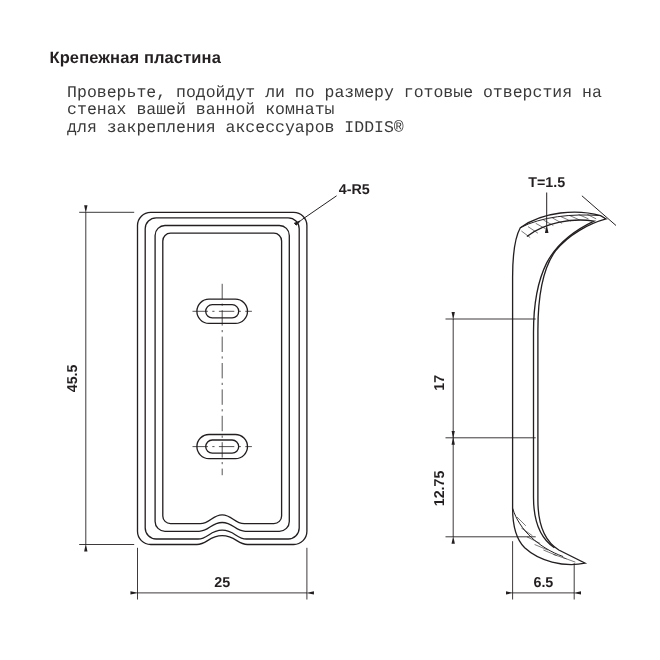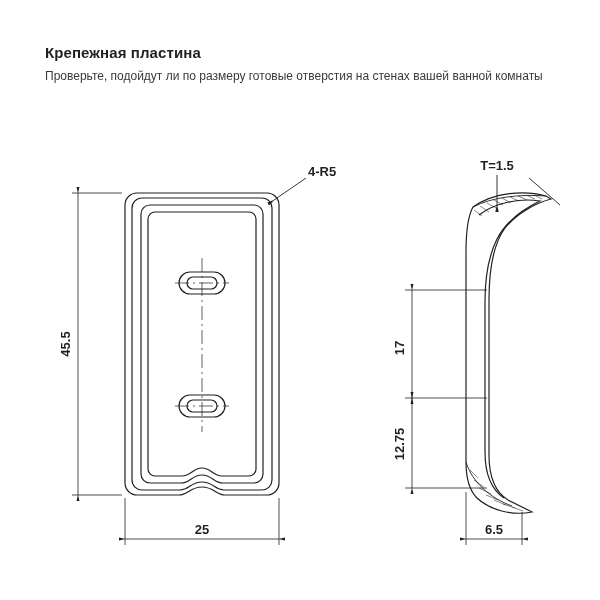--- a/index.html
+++ b/index.html
@@ -28,25 +28,26 @@
     width: 520px;
   }
   .title {
     font-size: 15px;
     font-weight: bold;
     letter-spacing: 0.1px;
     margin: 0 0 7px 0;
     color: #231f20;
   }
   .subtitle {
-    font-size: 12px;
+    font-size: 15px;
     line-height: 16px;
     color: #3a3a3a;
-    margin: 0;
+    margin: 16px;
     max-width: 500px;
+    font-family: Liberation Mono, monospace;
   }
   .drawing {
     position: absolute;
     left: 0;
     top: 0;
     width: 600px;
     height: 600px;
     font-weight: bold;
   }
   svg { display: block; }
@@ -58,20 +59,21 @@
 </style>
 </head>
 <body>
 
 <div class="page">
 
   <div class="header">
     <h1 class="title">Крепежная пластина</h1>
     <p class="subtitle">
       <span>Проверьте, подойдут ли по размеру готовые отверстия на стенах вашей ванной комнаты</span><br>
+      <span>для закрепления аксессуаров IDDIS®</span>
     </p>
   </div>
 
   <div class="drawing">
     <svg width="600" height="600" viewBox="0 0 600 600" xmlns="http://www.w3.org/2000/svg">
       <defs>
         <marker id="arrowStart" markerWidth="9" markerHeight="7" refX="8" refY="3.5" orient="auto">
           <polygon points="9,3.5 0,1.6 0,5.4" fill="#231f20"></polygon>
         </marker>
         <marker id="arrowEnd" markerWidth="9" markerHeight="7" refX="1" refY="3.5" orient="auto">

